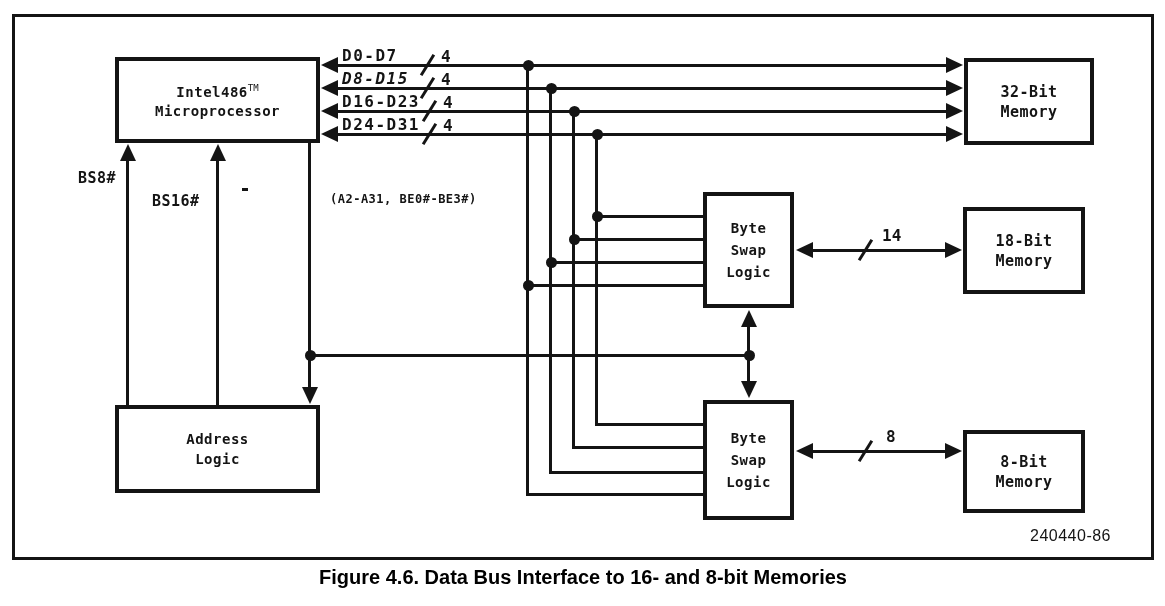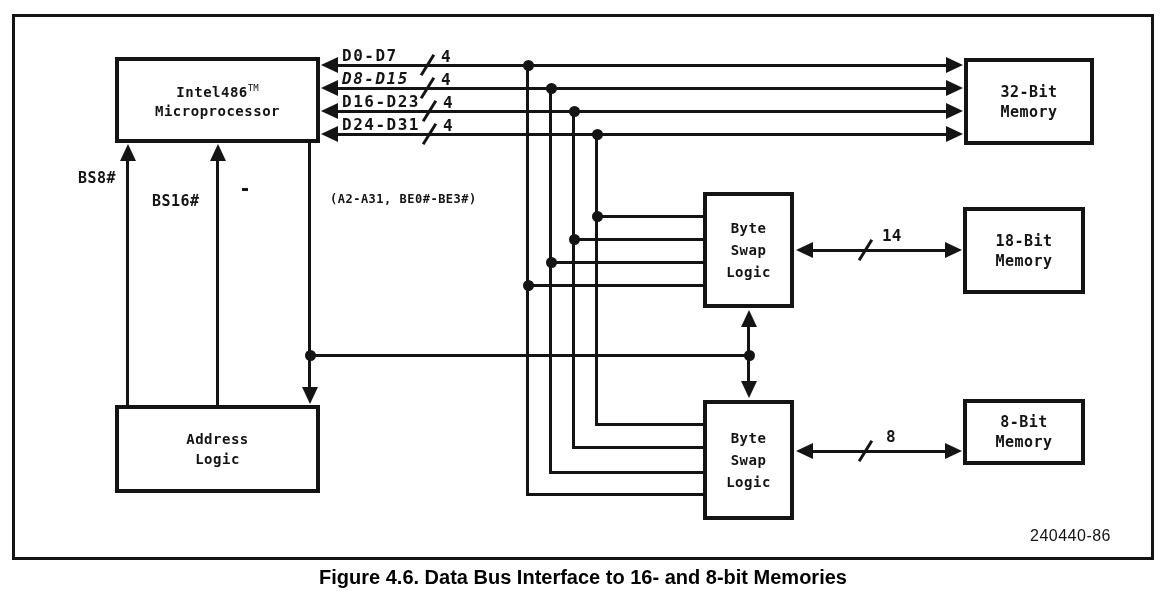--- a/index.html
+++ b/index.html
@@ -66,21 +66,21 @@
 <div class="box fs15 lh20" style="left:964px; top:58px; width:130px; height:87px;">
   <span class="ln">32-Bit</span>
   <span class="ln">Memory</span>
 </div>
 
 <div class="box fs15 lh20" style="left:963px; top:207px; width:122px; height:87px;">
   <span class="ln">18-Bit</span>
   <span class="ln">Memory</span>
 </div>
 
-<div class="box fs15 lh20" style="left:963px; top:399px; width:122px; height:66px;">
+<div class="box fs15 lh20" style="left:963px; top:430px; width:122px; height:83px;">
   <span class="ln">8-Bit</span>
   <span class="ln">Memory</span>
 </div>
 
 <div class="box fs14 lh22" style="left:703px; top:192px; width:91px; height:116px;">
   <span class="ln">Byte</span>
   <span class="ln">Swap</span>
   <span class="ln">Logic</span>
 </div>
 

